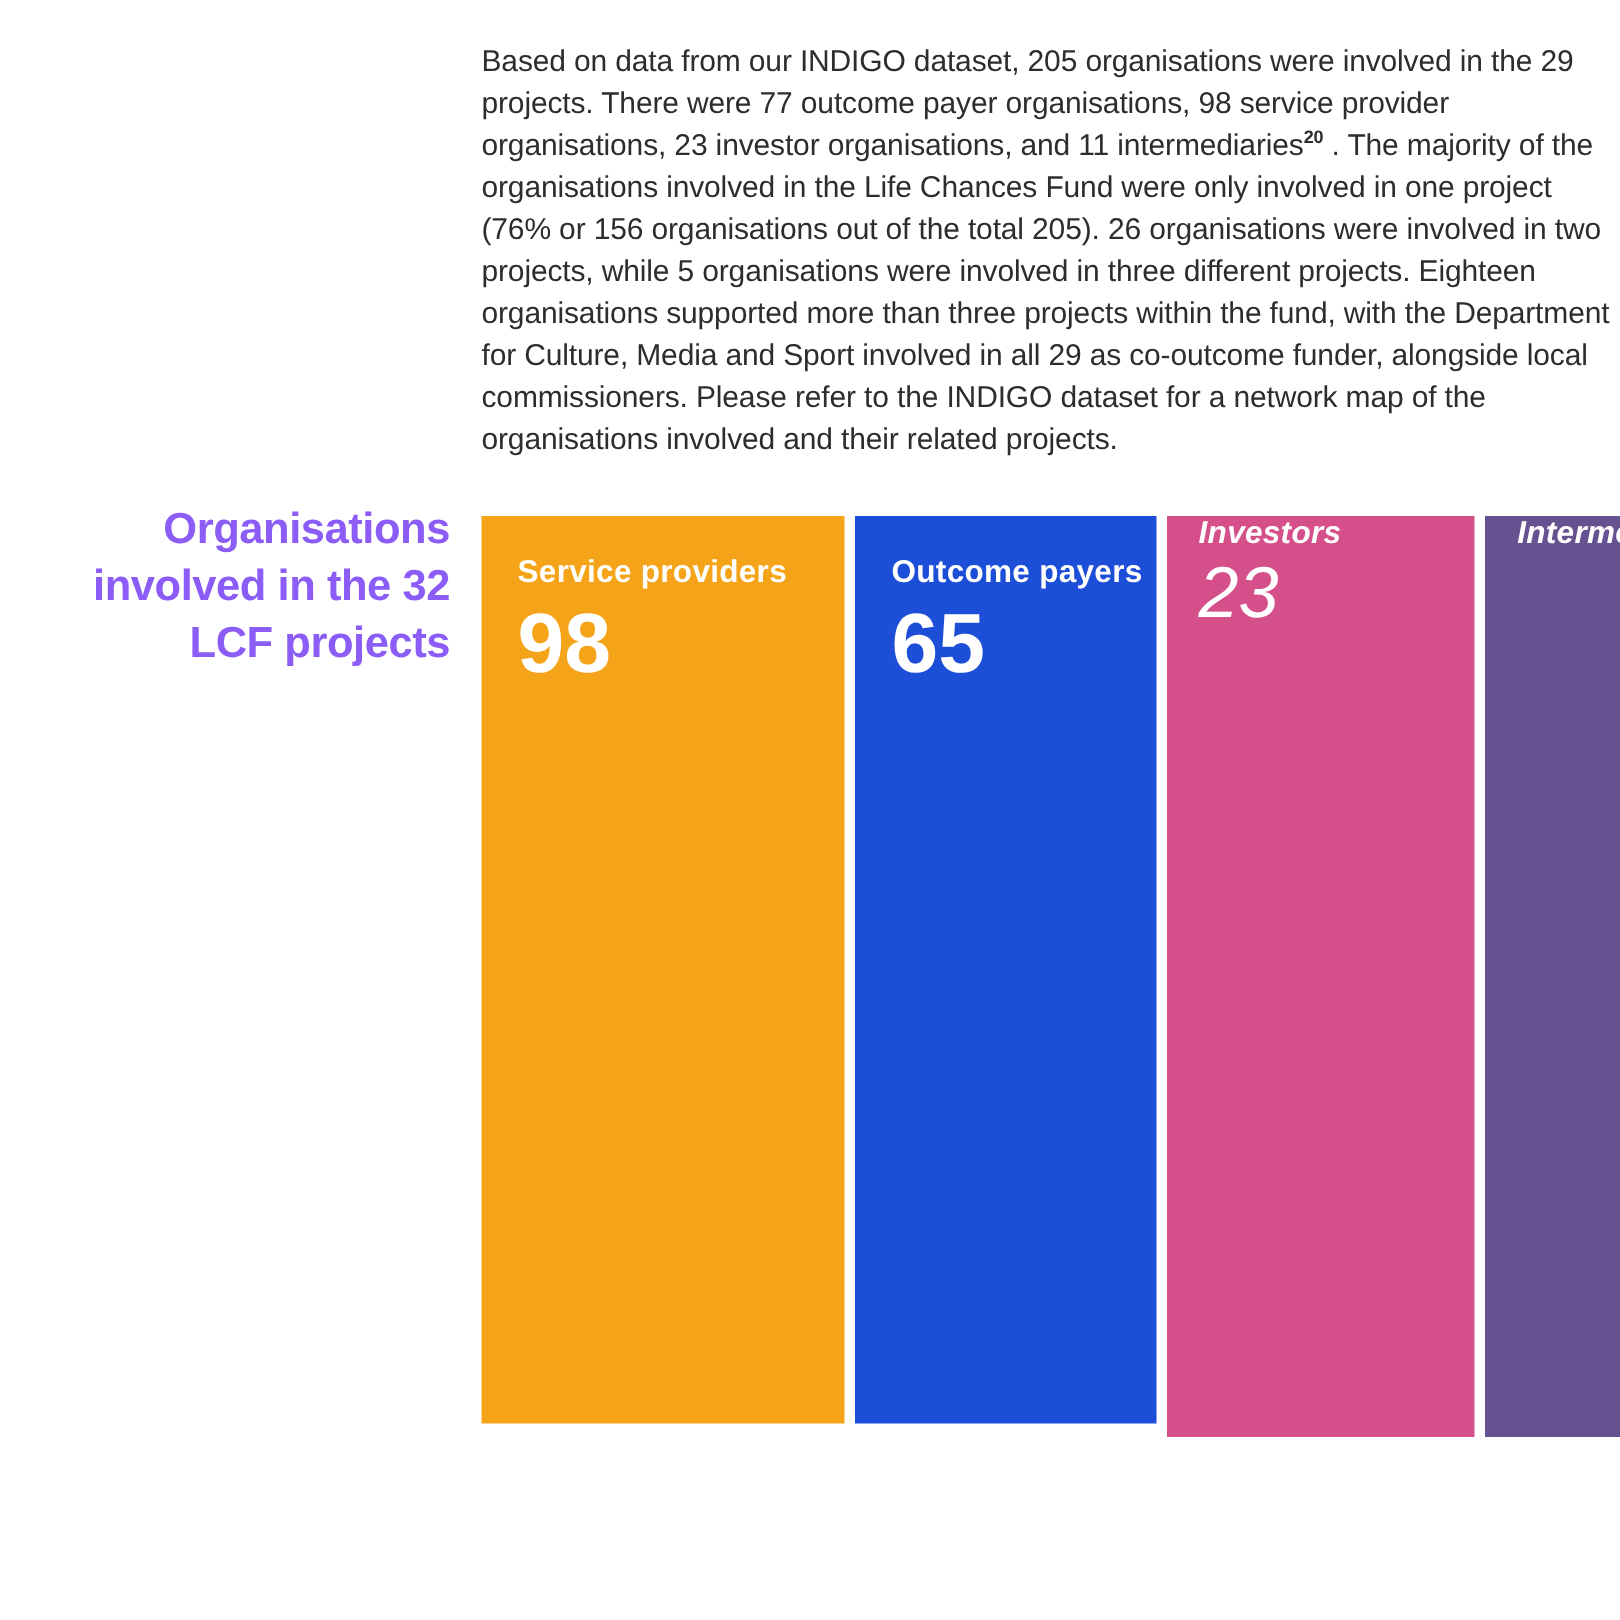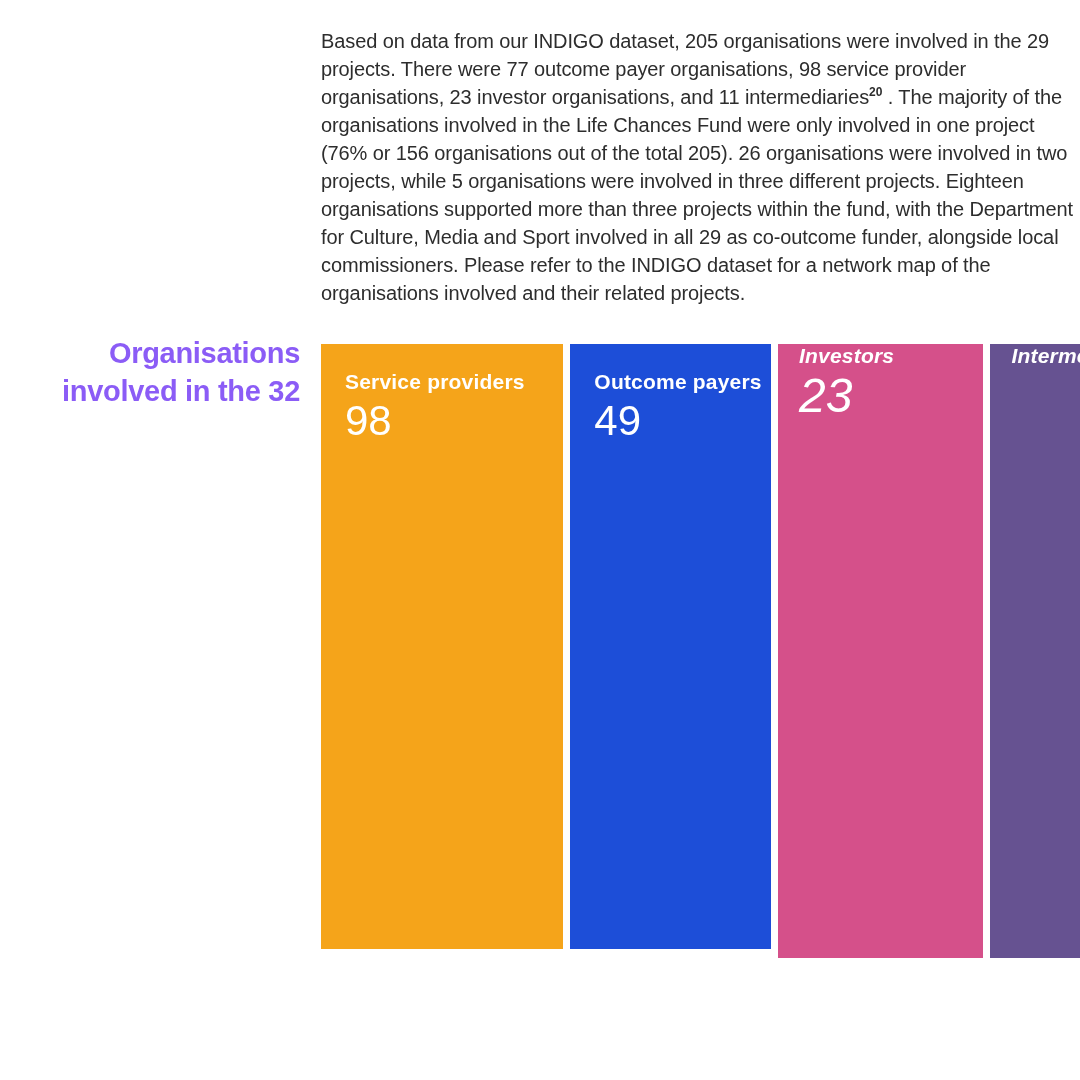--- a/index.html
+++ b/index.html
@@ -67,51 +67,51 @@
   }
   .block-tall { padding: 26px 24px; }
   .block-short { padding: 0 21px; font-style: italic; }
   .block-label {
     font-weight: 700;
     font-size: 21px;
     letter-spacing: 0.2px;
     white-space: nowrap;
   }
   .block-tall .block-value {
-    font-size: 42px;
-    font-weight: 400;
+    font-size: 56px;
+    font-weight: 700;
     margin-top: 4px;
     line-height: 1.1;
   }
   .block-short .block-value {
     font-size: 48px;
     font-weight: 400;
     margin-top: 2px;
     line-height: 1.1;
   }
 </style>
 </head>
 <body>
 
 <div class="canvas">
 
   <p class="paragraph"><span>Based on data from our INDIGO dataset, 205 organisations were involved in the 29 projects. There were 77 outcome payer organisations, 98 service provider organisations, 23 investor organisations, and 11 intermediaries</span><sup>20</sup><span> . The majority of the organisations involved in the Life Chances Fund were only involved in one project (76% or 156 organisations out of the total 205). 26 organisations were involved in two projects, while 5 organisations were involved in three different projects. Eighteen organisations supported more than three projects within the fund, with the Department for Culture, Media and Sport involved in all 29 as co-outcome funder, alongside local commissioners. Please refer to the INDIGO dataset for a network map of the organisations involved and their related projects.</span></p>
 
-  <h2 class="chart-title"><span>Organisations</span><br><span>involved in the 32</span><br></h2>
+  <h2 class="chart-title"><span>Organisations</span><br><span>involved in the 32</span><br><span>LCF projects</span></h2>
 
   <div class="treemap">
 
     <div class="tm-row tm-row-top">
       <div class="block block-tall" style="background: rgb(245, 164, 26); flex-grow: 98;">
         <div class="block-label">Service providers</div>
         <div class="block-value">98</div>
       </div>
       <div class="block block-tall" style="background: #1d4ed8; flex-grow: 77;">
         <div class="block-label">Outcome payers</div>
-        <div class="block-value">49</div>
+        <div class="block-value">65</div>
       </div>
     </div>
 
     <div class="tm-row tm-row-bottom">
       <div class="block block-short" style="background: rgb(213, 80, 138); flex-grow: 23;">
         <div class="block-label">Investors</div>
         <div class="block-value">23</div>
       </div>
       <div class="block block-short" style="background: rgb(102, 82, 145); flex-grow: 11; text-align: center;">
         <div class="block-label">Intermediaries</div>

